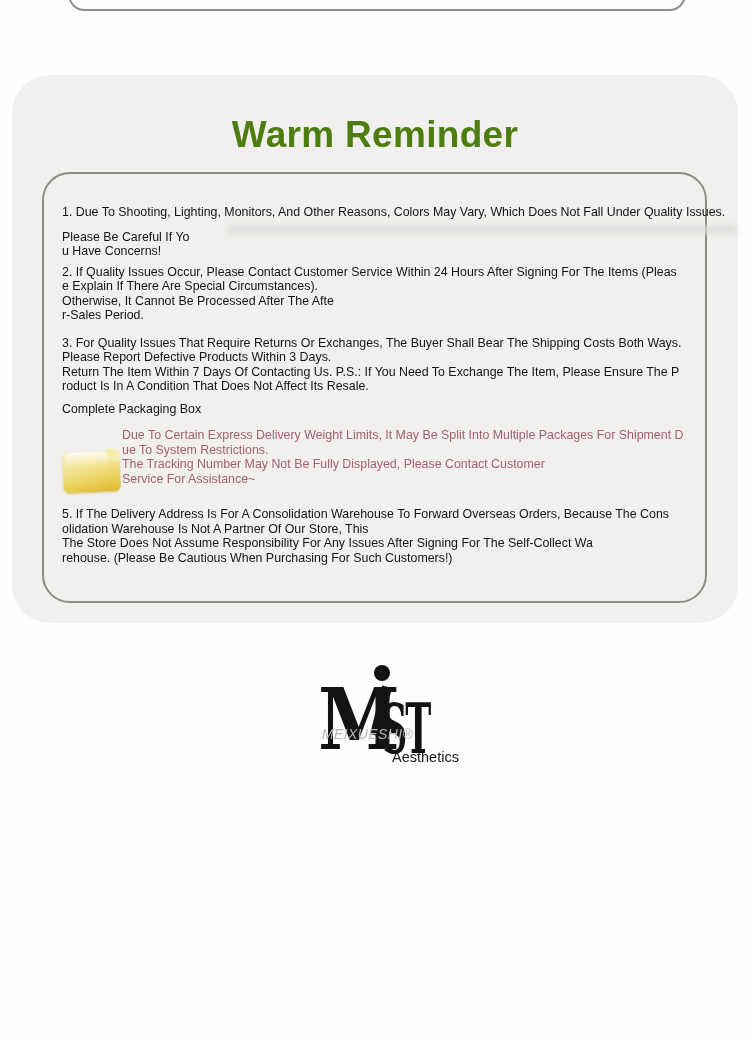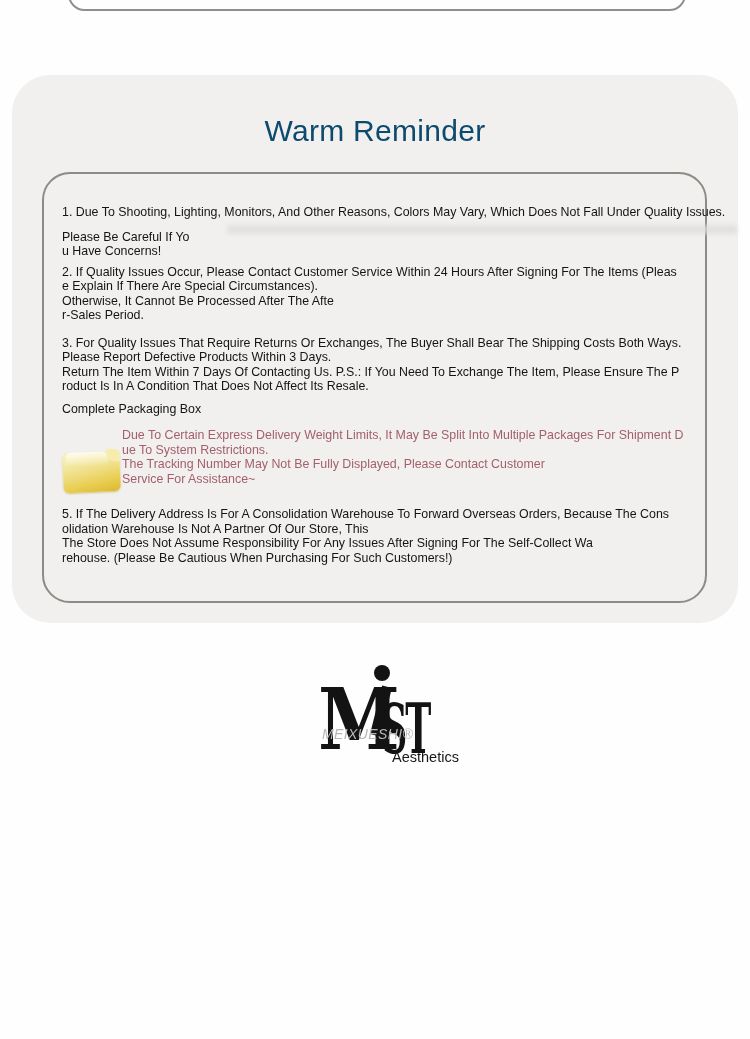--- a/index.html
+++ b/index.html
@@ -8,21 +8,21 @@
 
   
   .top-strip{position:absolute;left:68px;top:-22px;width:614px;height:29px;
              border:2.5px solid #8f8f8d;border-radius:17px;background:transparent;}
 
   
   .card{position:absolute;left:12px;top:75px;width:726px;height:548px;
         background:#f1f0ee;border-radius:38px;}
 
   .card-title{position:absolute;left:0;top:39px;width:100%;text-align:center;
-              font-size:30px;font-weight:normal;color:#0c4a6e;letter-spacing:.3px;}
+              font-size:37px;font-weight:bold;color:#4d7c0f;letter-spacing:.3px;}
 
   
   .notice-border{position:absolute;left:30px;top:97px;width:661px;height:427px;
                  border:2px solid #8d8b85;border-radius:28px;}
 
   
   .ghost{position:absolute;left:215px;top:150px;width:510px;height:9px;
          background:#dddcda;filter:blur(2px);opacity:.75;}
 
   .notice-text{position:absolute;left:50px;top:130px;width:690px;

